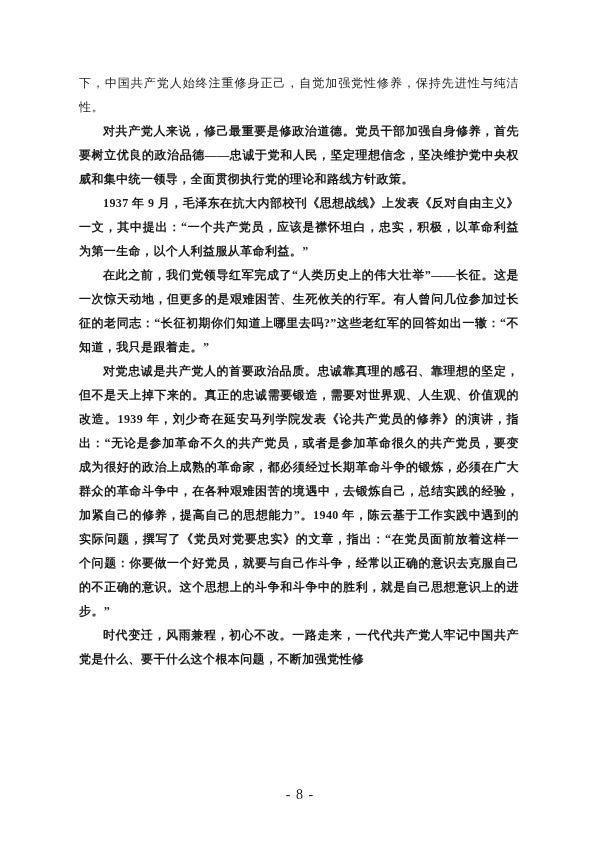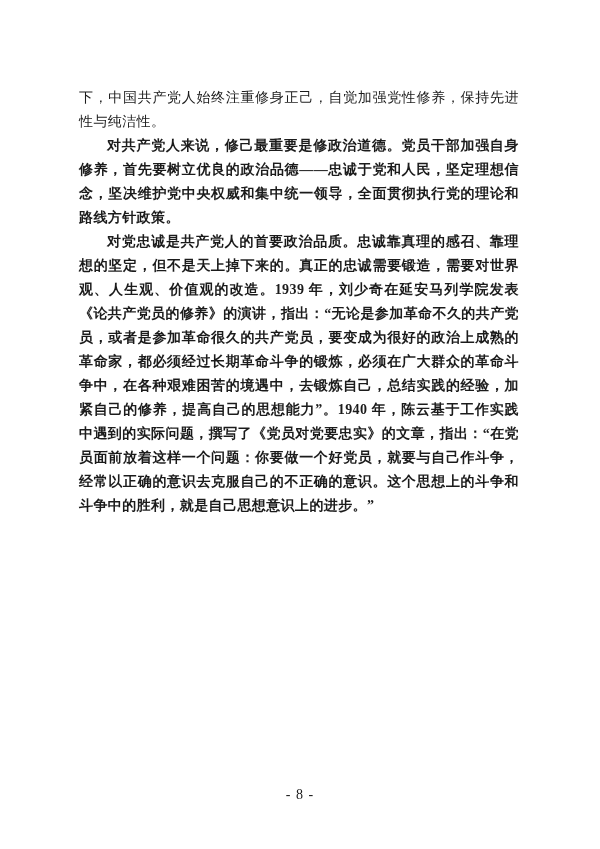--- a/index.html
+++ b/index.html
@@ -12,23 +12,23 @@
     width: 600px;
     height: 849px;
     background: #ffffff;
     overflow: hidden;
     font-family: "Liberation Serif", "DejaVu Serif", serif;
     color: #1b1b1b;
   }
   .content {
     position: absolute;
     left: 79px;
-    top: 86px;
+    top: 71px;
     width: 440px;
-    font-size: 14px;
+    font-size: 12px;
     line-height: 24px;
     text-align: justify;
     text-justify: inter-ideograph;
     letter-spacing: 0.4px;
   }
   .content p {
     margin: 0;
     padding: 0;
   }
   .content p.indent {
@@ -46,16 +46,19 @@
     color: #1b1b1b;
   }
 </style>
 </head>
 <body>
 
 <div class="page">
   <div class="content">
     <p>下，中国共产党人始终注重修身正己，自觉加强党性修养，保持先进性与纯洁性。</p>
     <p class="indent">对共产党人来说，修己最重要是修政治道德。党员干部加强自身修养，首先要树立优良的政治品德——忠诚于党和人民，坚定理想信念，坚决维护党中央权威和集中统一领导，全面贯彻执行党的理论和路线方针政策。</p>
+    <p class="indent">1937 年 9 月，毛泽东在抗大内部校刊《思想战线》上发表《反对自由主义》一文，其中提出：“一个共产党员，应该是襟怀坦白，忠实，积极，以革命利益为第一生命，以个人利益服从革命利益。”</p>
+    <p class="indent">在此之前，我们党领导红军完成了“人类历史上的伟大壮举”——长征。这是一次惊天动地，但更多的是艰难困苦、生死攸关的行军。有人曾问几位参加过长征的老同志：“长征初期你们知道上哪里去吗?”这些老红军的回答如出一辙：“不知道，我只是跟着走。”</p>
     <p class="indent">对党忠诚是共产党人的首要政治品质。忠诚靠真理的感召、靠理想的坚定，但不是天上掉下来的。真正的忠诚需要锻造，需要对世界观、人生观、价值观的改造。1939 年，刘少奇在延安马列学院发表《论共产党员的修养》的演讲，指出：“无论是参加革命不久的共产党员，或者是参加革命很久的共产党员，要变成为很好的政治上成熟的革命家，都必须经过长期革命斗争的锻炼，必须在广大群众的革命斗争中，在各种艰难困苦的境遇中，去锻炼自己，总结实践的经验，加紧自己的修养，提高自己的思想能力”。1940 年，陈云基于工作实践中遇到的实际问题，撰写了《党员对党要忠实》的文章，指出：“在党员面前放着这样一个问题：你要做一个好党员，就要与自己作斗争，经常以正确的意识去克服自己的不正确的意识。这个思想上的斗争和斗争中的胜利，就是自己思想意识上的进步。”</p>
+    <p class="indent">时代变迁，风雨兼程，初心不改。一路走来，一代代共产党人牢记中国共产党是什么、要干什么这个根本问题，不断加强党性修</p>
   </div>
   <div class="footer">- 8 -</div>
 </div>
 
 </body></html>

